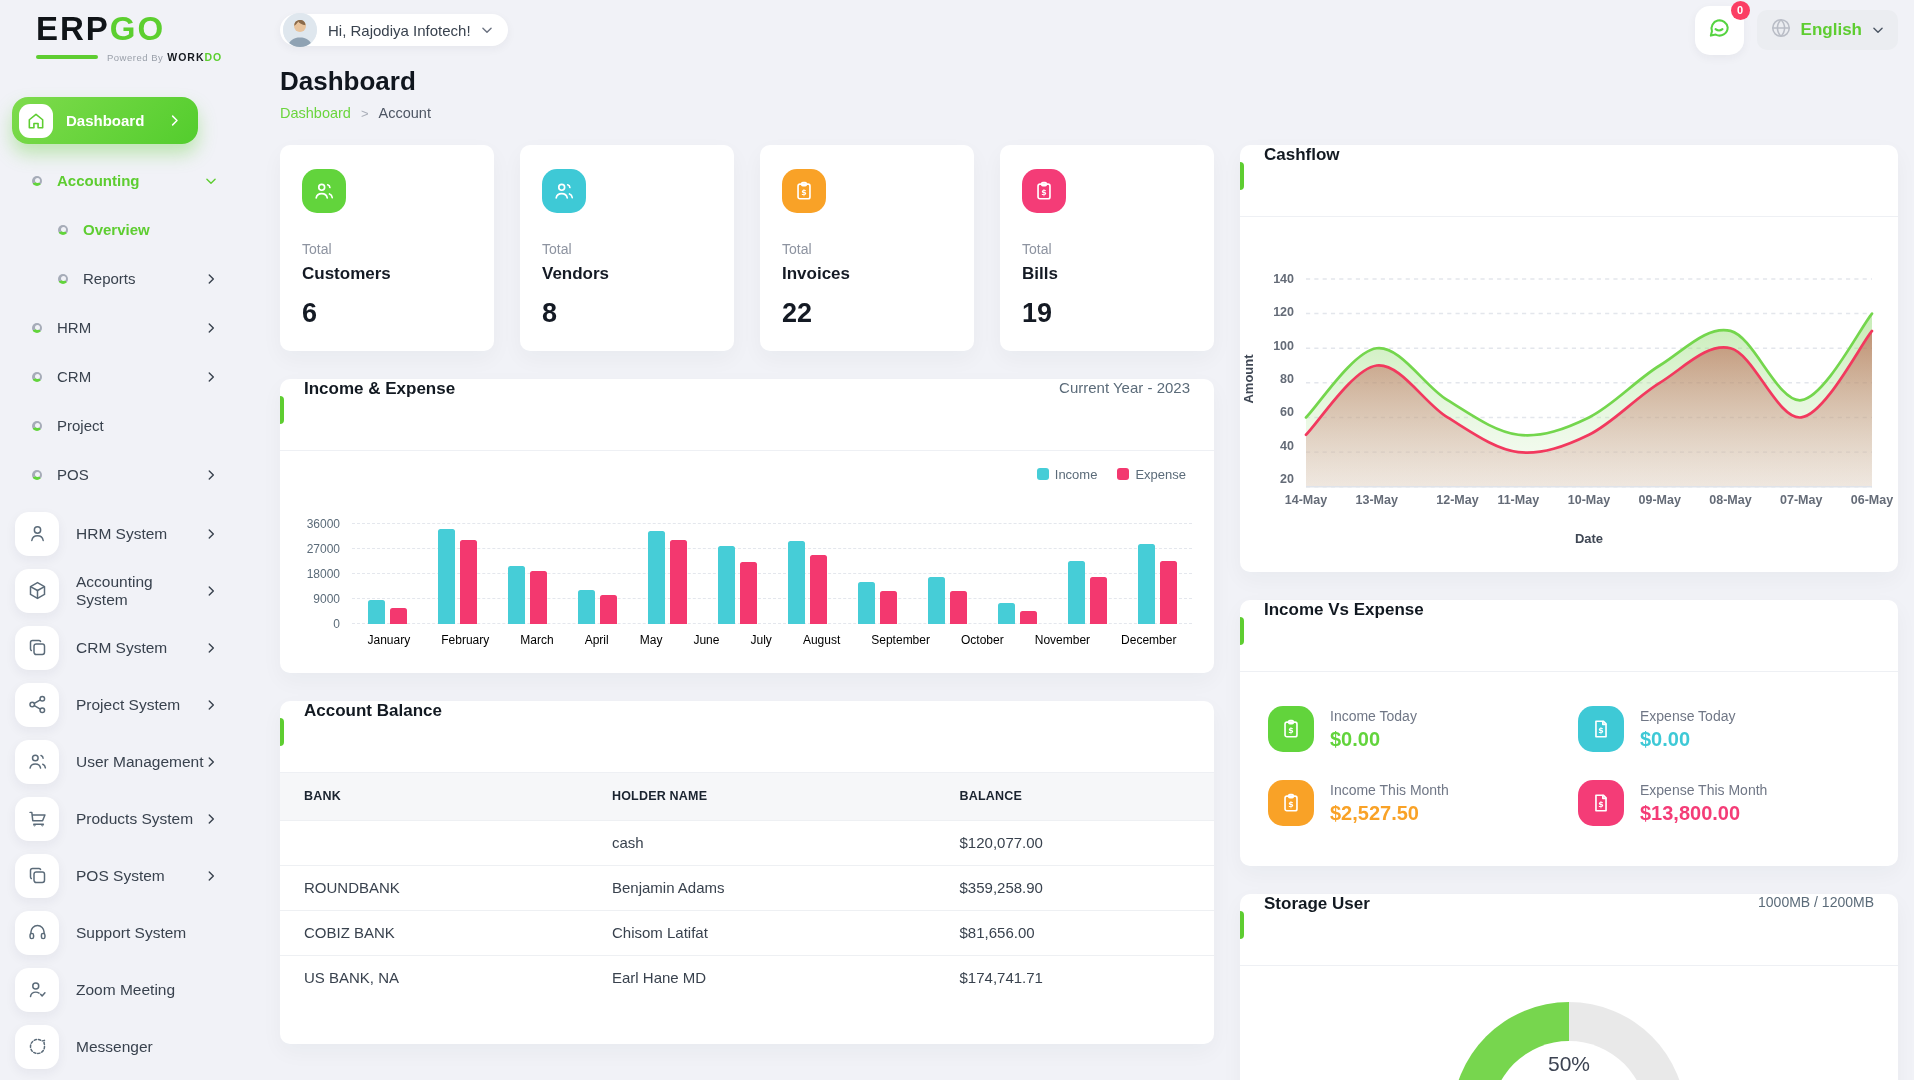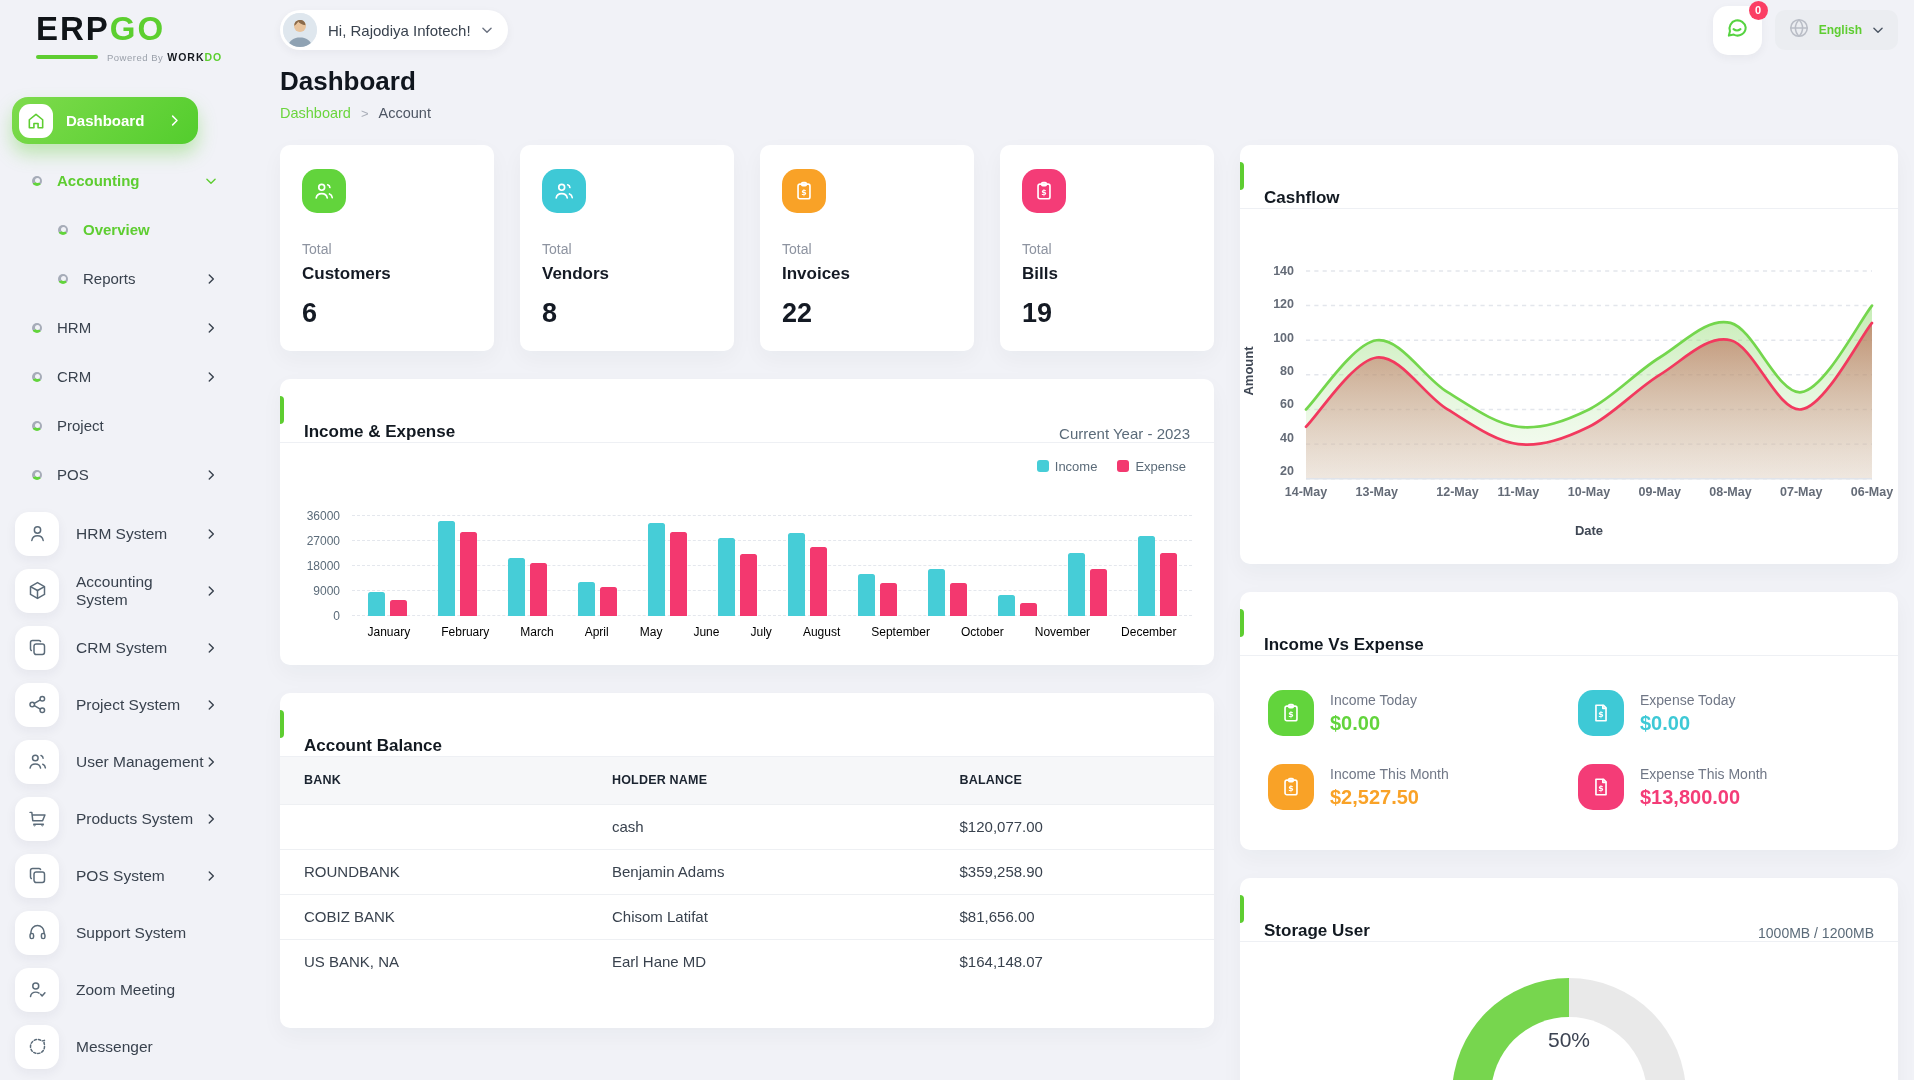--- a/index.html
+++ b/index.html
@@ -48,46 +48,46 @@
   .sys-item { display:flex; align-items:center; height:57px; font-size:15.5px; color:#39424e; cursor:pointer; padding-right:22px; }
   .tile { width:44px; height:44px; border-radius:14px; background:#fff; flex:none;
     box-shadow:0 4px 12px rgba(30,40,60,.06); display:grid; place-items:center; margin:0 17px 0 3px; }
   .sys-item .chev { margin-left:auto; }
 
   .chev svg { display:block; }
 
   
   .content { flex:1; padding:0 16px 0 40px; min-width:0; }
   .topbar { display:flex; align-items:center; padding-top:10px; height:50px; }
-  .user-chip { background:#fff; border-radius:22px; height:40px; display:flex; align-items:center;
+  .user-chip { background:#fff; border-radius:22px; height:32px; display:flex; align-items:center;
     padding:0 14px 0 3px; box-shadow:0 3px 10px rgba(30,40,60,.05); cursor:pointer; }
   .avatar { width:34px; height:34px; border-radius:50%; overflow:hidden; background:#e8eef4; display:grid; place-items:center; }
   .user-chip .greet { font-size:15px; color:#39424e; margin:0 9px 0 11px; }
   .top-right { margin-left:auto; display:flex; align-items:center; gap:13px; }
   .chat-btn { width:49px; height:49px; border-radius:15px; background:#fff; position:relative;
     display:grid; place-items:center; cursor:pointer; box-shadow:0 3px 10px rgba(30,40,60,.05); }
   .chat-badge { position:absolute; top:-5px; right:-6px; min-width:19px; height:19px; border-radius:10px;
     background:#fb3e64; color:#fff; font-size:11px; font-weight:700; display:grid; place-items:center; padding:0 5px; }
   .lang-pill { height:40px; background:#ebedf1; border-radius:10px; display:flex; align-items:center;
     padding:0 13px; gap:9px; cursor:pointer; }
-  .lang-pill .lang { color:#5ecd31; font-size:12px; font-weight:600;text-align:right; }
+  .lang-pill .lang { color:#5ecd31; font-size:17px; font-weight:600;text-align:right; }
 
   .page-head { margin-top:16px; }
   .page-title { font-size:26px; font-weight:700; color:#10161e; }
   .crumbs { margin-top:8px; font-size:14.5px; display:flex; gap:10px; align-items:center; }
   .crumb-link { color:#6bd53e; cursor:pointer; }
   .crumb-sep { color:#a9aeb8; font-size:13px; }
   .crumb-cur { color:#4d5563; }
 
   .grid { display:flex; gap:26px; margin-top:24px; }
   .col-left { width:934px; flex:none; display:flex; flex-direction:column; gap:28px; }
   .col-right { flex:1; display:flex; flex-direction:column; gap:28px; min-width:0; }
 
   .card { background:#fff; border-radius:10px; box-shadow:0 8px 22px rgba(35,46,60,.04); }
-  .card-head { position:relative; display:flex; align-items:flex-end; height:64px; padding:0 24px;
+  .card-head { position:relative; display:flex; align-items:flex-start; height:72px; padding:0 24px;
     border-bottom:1px solid #eef0f4; }
   .card-head::before { content:""; position:absolute; left:0; top:17px; width:4px; height:28px;
     background:#5ecd31; border-radius:0 4px 4px 0; }
   .card-title { font-size:17px; font-weight:700; color:#121921; }
   .card-head .head-right { margin-left:auto; color:#5b6b79; font-size:15px; }
 
   
   .stats-row { display:flex; gap:26px; }
   .stat-card { flex:1; height:206px; background:#fff; border-radius:10px; padding:24px 22px;
     box-shadow:0 8px 22px rgba(35,46,60,.04); }
@@ -585,21 +585,21 @@
                   <td>$359,258.90</td>
                 </tr>
                 <tr>
                   <td>COBIZ BANK</td>
                   <td>Chisom Latifat</td>
                   <td>$81,656.00</td>
                 </tr>
                 <tr>
                   <td>US BANK, NA</td>
                   <td>Earl Hane MD</td>
-                  <td>$164,148.07</td>
+                  <td>$174,741.71</td>
                 </tr>
               </tbody>
           </table>
           <div class="ab-spacer"></div>
         </div>
       </div>
 
       <div class="col-right">
 
         <div class="card">

